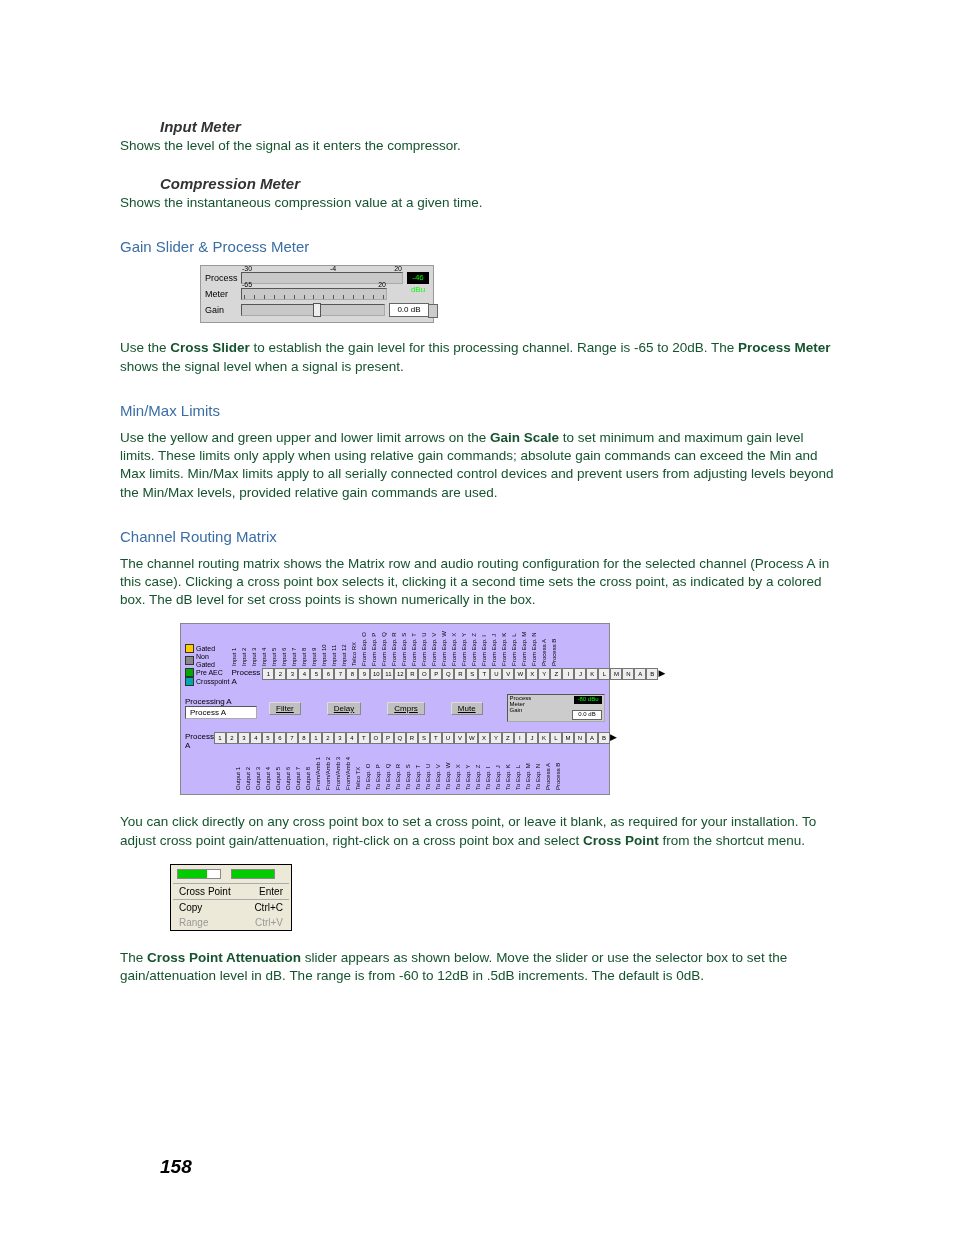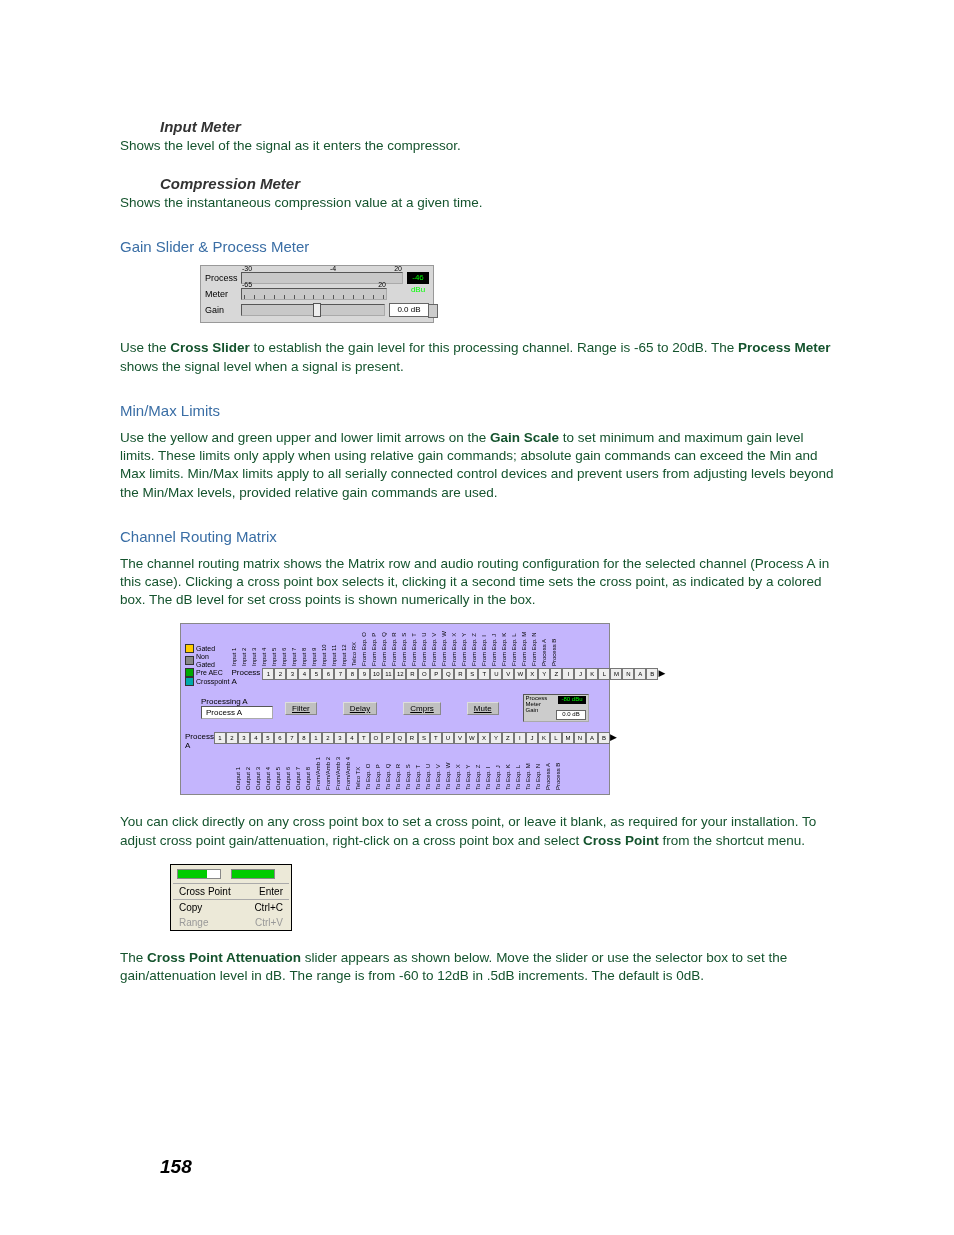--- a/index.html
+++ b/index.html
@@ -184,21 +184,21 @@
   .matrix-block {
     display: flex;
     align-items: flex-start;
     margin-top: 2px;
   }
 
   .proc-row {
     display: flex;
     align-items: center;
     gap: 10px;
-    margin: 8px 16px;
+    margin: 8px 0;
     font-size: 8px;
   }
   .proc-btn {
     background: #c0c0c0;
     border: 1px outset #ddd;
     padding: 1px 6px;
     font-size: 8px;
     text-decoration: underline;
   }
   .proc-label-box {

